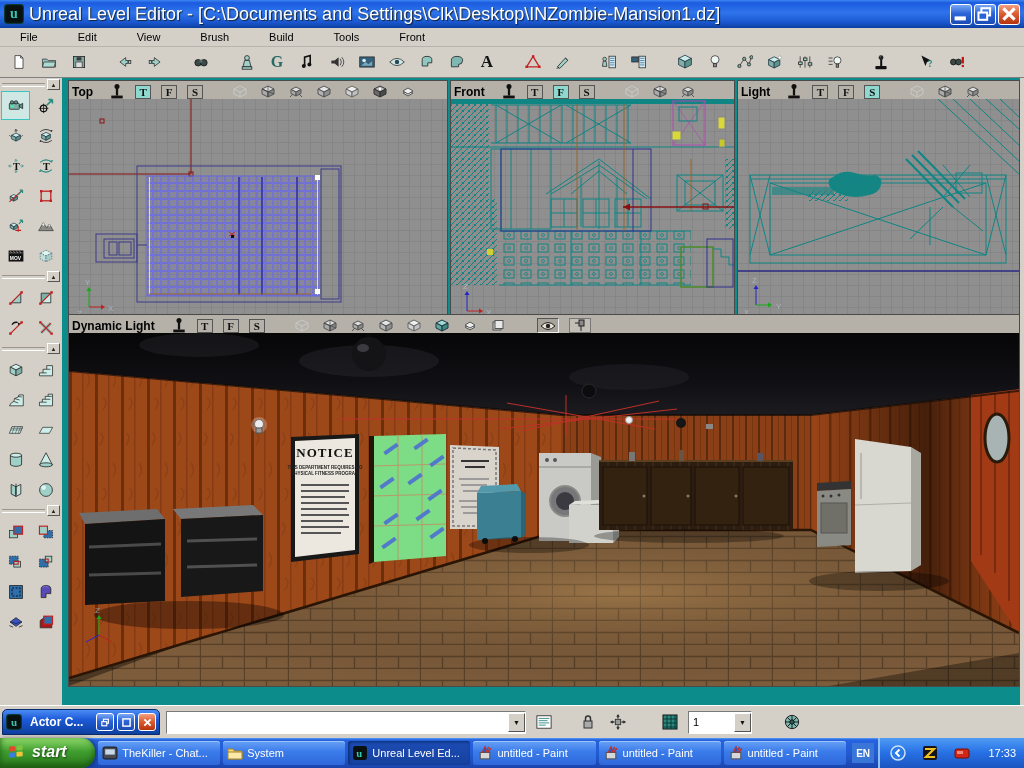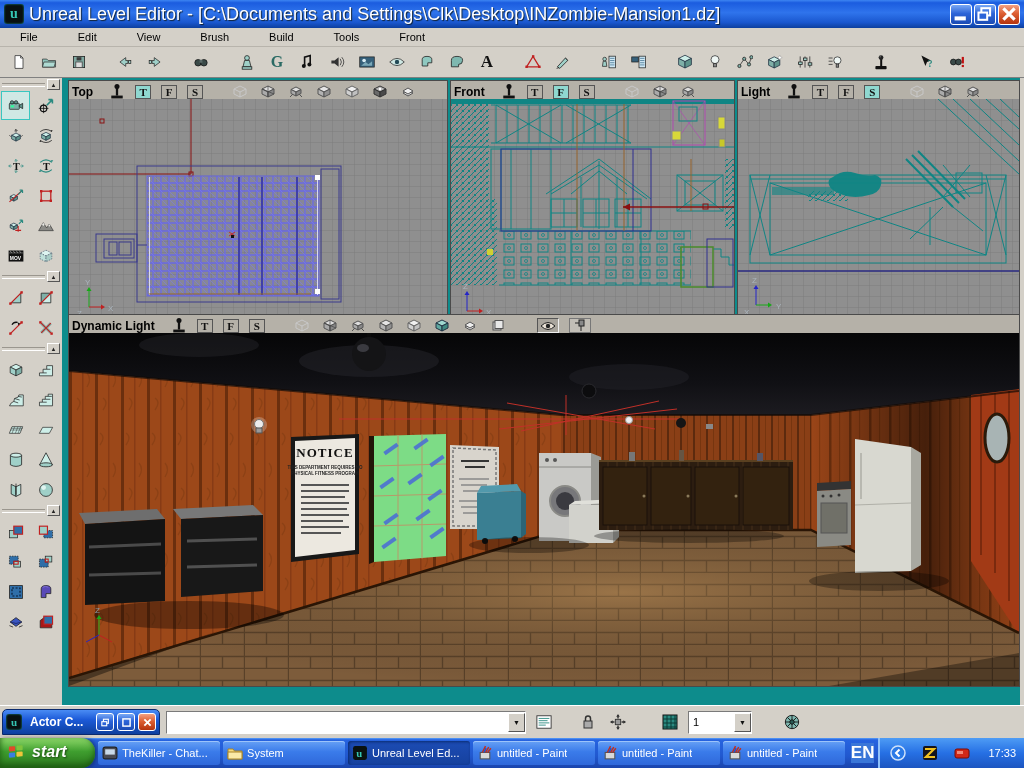--- a/index.html
+++ b/index.html
@@ -70,21 +70,21 @@
     background:linear-gradient(180deg,#5aa0f8 0%,#2663e0 6%,#2158cf 60%,#1a44ac 100%);display:flex;align-items:center}
   .startbtn{height:30px;width:99px;border:0;padding:0 14px 2px 8px;display:flex;align-items:center;gap:8px;
     background:linear-gradient(180deg,#8ed96a 0%,#3f9e2f 45%,#2c7a1e 95%);border-radius:0 14px 14px 0;
     box-shadow:inset 0 -3px 6px #1c5a10, 2px 0 4px rgba(0,0,0,.4);color:#fff;
     font:italic bold 16px "Liberation Sans",sans-serif;text-shadow:1px 1px 2px #1a4a10}
   .task{height:24px;width:128px;margin-left:3px;border-radius:3px;border:0;padding:0 4px;display:flex;align-items:center;gap:4px;
     background:linear-gradient(180deg,#67a1f5,#3a7bea 45%,#2f68da);box-shadow:inset 0 1px 0 #9cc3fa;
     color:#fff;font-size:11px;white-space:nowrap;overflow:hidden}
   .task.active{background:linear-gradient(180deg,#1c4cb4,#16419e);box-shadow:inset 1px 1px 3px #0a2a6e}
   .task .lbl{overflow:hidden;text-overflow:ellipsis}
-  .lang{margin-left:6px;width:24px;height:20px;background:#3a76d8;color:#fff;font-size:17px;font-weight:bold;
+  .lang{margin-left:6px;width:24px;height:20px;background:#3a76d8;color:#fff;font-size:10px;font-weight:bold;
     display:flex;align-items:center;justify-content:center}
   .tray{margin-left:4px;height:30px;flex:1;display:flex;align-items:center;gap:16px;padding:0 8px 0 10px;
     background:linear-gradient(180deg,#4e9cf5 0%,#2670e4 50%,#1c55c0 100%);border-left:2px solid #8ec0fa}
   .clock{color:#fff;font-size:11px;margin-left:2px}
   .ticon{width:16px;height:16px;display:block}
 </style>
 </head>
 <body>
 
 <svg width="0" height="0" style="position:absolute">

